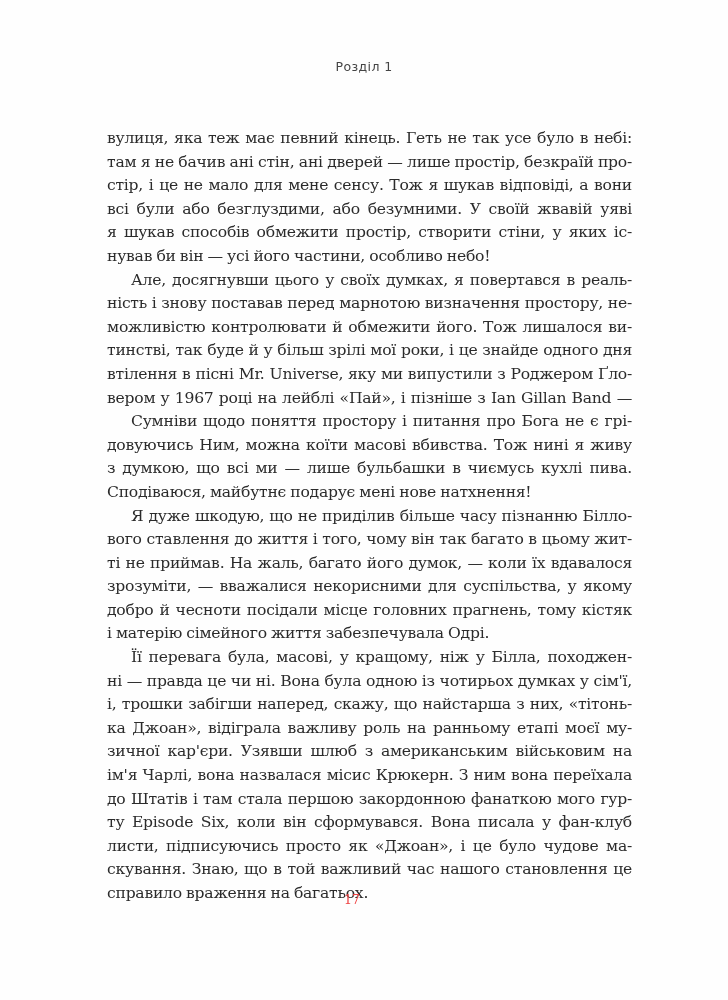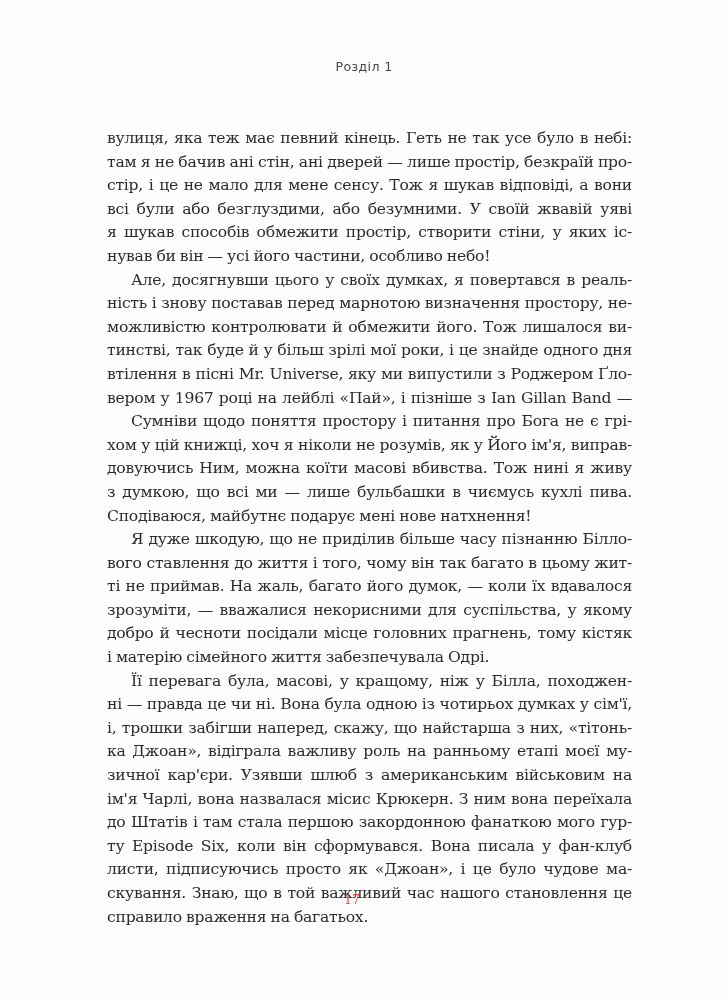--- a/index.html
+++ b/index.html
@@ -84,21 +84,20 @@
       <div class="paragraph">
         <span class="line indent">Але, досягнувши цього у своїх думках, я повертався в реаль-</span>
         <span class="line">ність і знову поставав перед марнотою визначення простору, не-</span>
         <span class="line">можливістю контролювати й обмежити його. Тож лишалося ви-</span>
         <span class="line">тинстві, так буде й у більш зрілі мої роки, і це знайде одного дня</span>
         <span class="line">втілення в пісні Mr. Universe, яку ми випустили з Роджером Ґло-</span>
         <span class="line">вером у 1967 році на лейблі «Пай», і пізніше з Ian Gillan Band —</span>
       </div>
       <div class="paragraph">
         <span class="line indent">Сумніви щодо поняття простору і питання про Бога не є грі-</span>
-        <span class="line">хом у цій книжці, хоч я ніколи не розумів, як у Його ім'я, виправ-</span>
         <span class="line">довуючись Ним, можна коїти масові вбивства. Тож нині я живу</span>
         <span class="line">з думкою, що всі ми — лише бульбашки в чиємусь кухлі пива.</span>
         <span class="line last">Сподіваюся, майбутнє подарує мені нове натхнення!</span>
       </div>
       <div class="paragraph">
         <span class="line indent">Я дуже шкодую, що не приділив більше часу пізнанню Білло-</span>
         <span class="line">вого ставлення до життя і того, чому він так багато в цьому жит-</span>
         <span class="line">ті не приймав. На жаль, багато його думок, — коли їх вдавалося</span>
         <span class="line">зрозуміти, — вважалися некорисними для суспільства, у якому</span>
         <span class="line">добро й чесноти посідали місце головних прагнень, тому кістяк</span>

